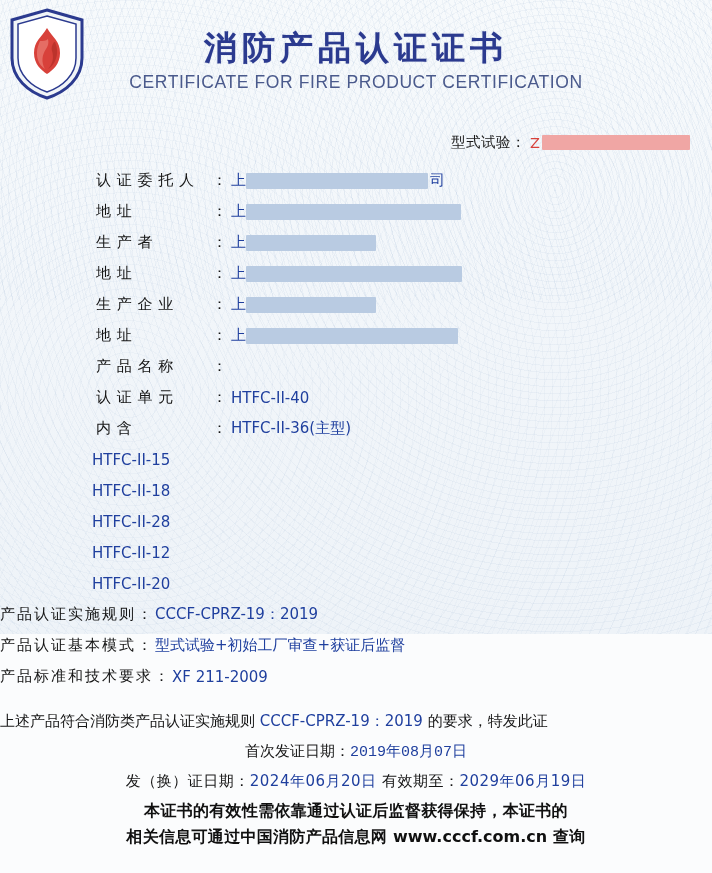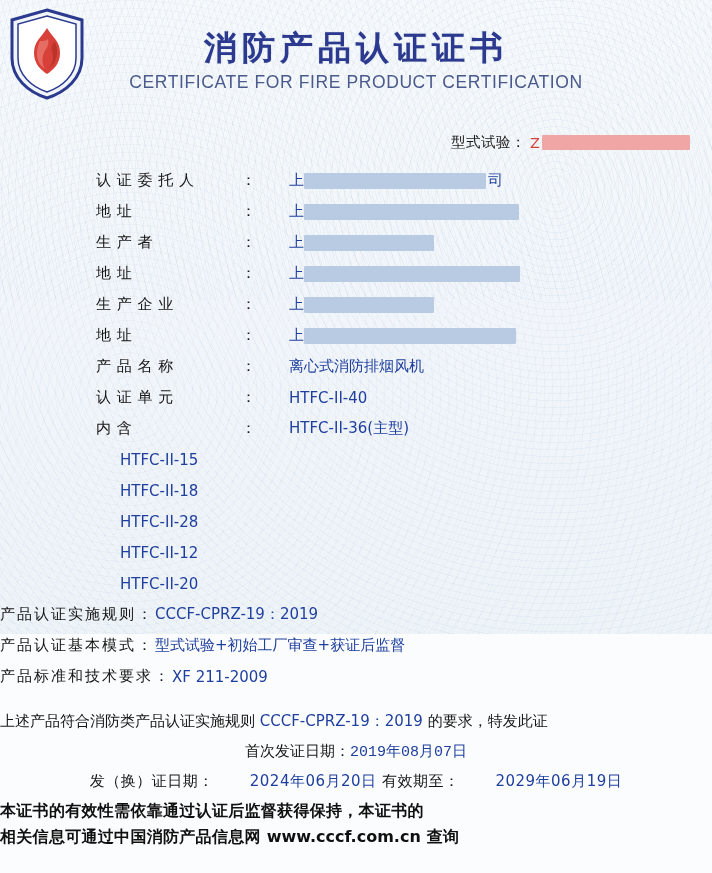--- a/index.html
+++ b/index.html
@@ -111,21 +111,20 @@
     top: 165px;
     left: 0;
     width: 712px;
   }
   .row {
     display: flex;
     align-items: center;
     height: 31px;
     padding-left: 96px;
     white-space: nowrap;
-    gap: 29px;
   }
   .row .k {
     width: 116px;
     font-size: 15px;
     font-family: "DejaVu Sans", sans-serif;
     color: #151515;
     letter-spacing: 0.5px;
   }
   .row .colon {
     font-size: 15px;
@@ -140,21 +139,21 @@
     display: flex;
     align-items: center;
   }
   .v .pre { color: #1f3f9e; }
   .v .post { color: #1f3f9e; margin-left: 2px; }
 
   .sub-row {
     display: flex;
     align-items: center;
     height: 31px;
-    padding-left: 120px;
+    padding-left: 92px;
     font-size: 15px;
     font-family: "DejaVu Sans", sans-serif;
     color: #1f3f9e;
   }
 
   
   .rule-row {
     display: flex;
     align-items: center;
     height: 31px;
@@ -207,27 +206,28 @@
     position: absolute;
     top: 772px;
     left: 0;
     width: 712px;
     text-align: center;
     font-size: 15px;
     font-family: "DejaVu Sans", sans-serif;
     color: #151515;
     letter-spacing: 0.5px;
   }
-  .issue-second .blue { color: #1f3f9e; margin-left: 36px; }
+  .issue-second .blue { color: #1f3f9e; }
 
   .footer {
     position: absolute;
     top: 798px;
     left: 0;
     width: 712px;
+    text-align: center;
     font-size: 16px;
     font-weight: bold;
     font-family: "DejaVu Sans", sans-serif;
     color: #101010;
     line-height: 26px;
     letter-spacing: 0.3px;
   }
   .footer .line2 .url { letter-spacing: 0; }
 </style>
 </head>
@@ -309,21 +309,20 @@
       <span class="colon">：</span>
       <span class="v">
         <span class="pre">上</span>
         <span class="redact-blue" style="width:212px;"></span>
       </span>
     </div>
 
     <div class="row">
       <span class="k">产 品 名 称</span>
       <span class="colon">：</span>
-      <span class="v">离心式消防排烟风机</span>
     </div>
 
     <div class="row">
       <span class="k">认 证 单 元</span>
       <span class="colon">：</span>
       <span class="v">HTFC-II-40</span>
     </div>
 
     <div class="row">
       <span class="k">内        含</span>

